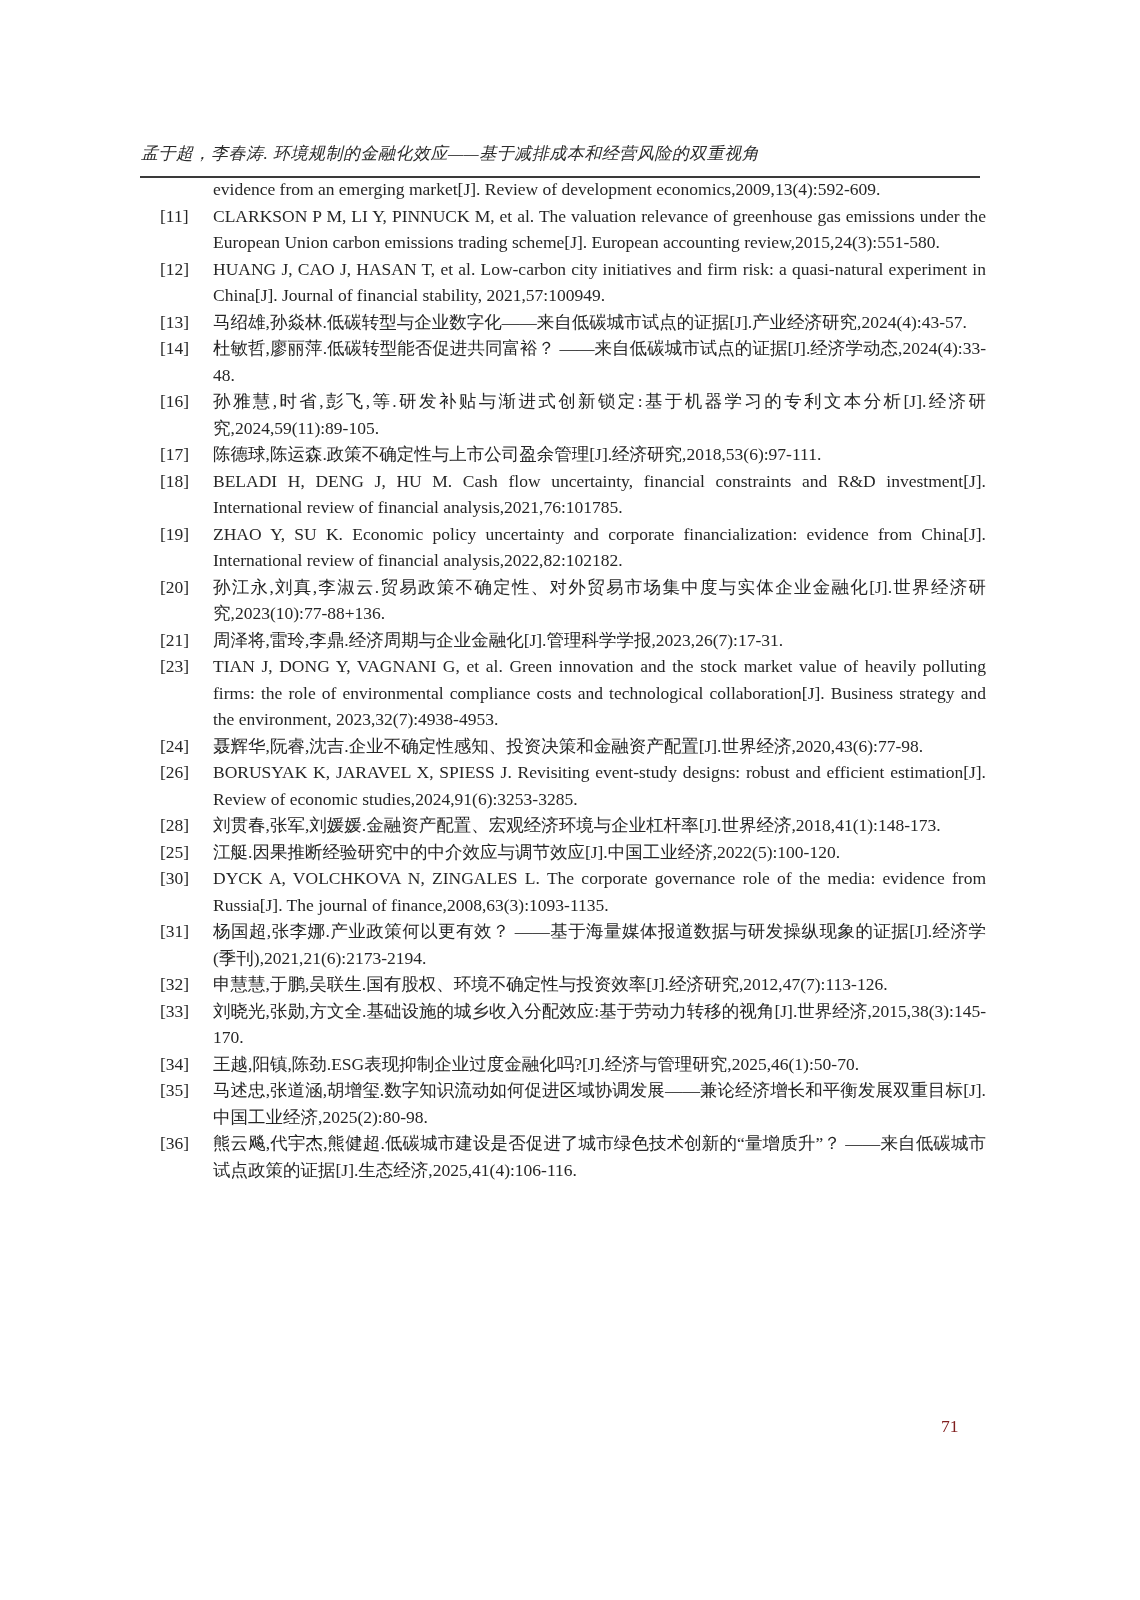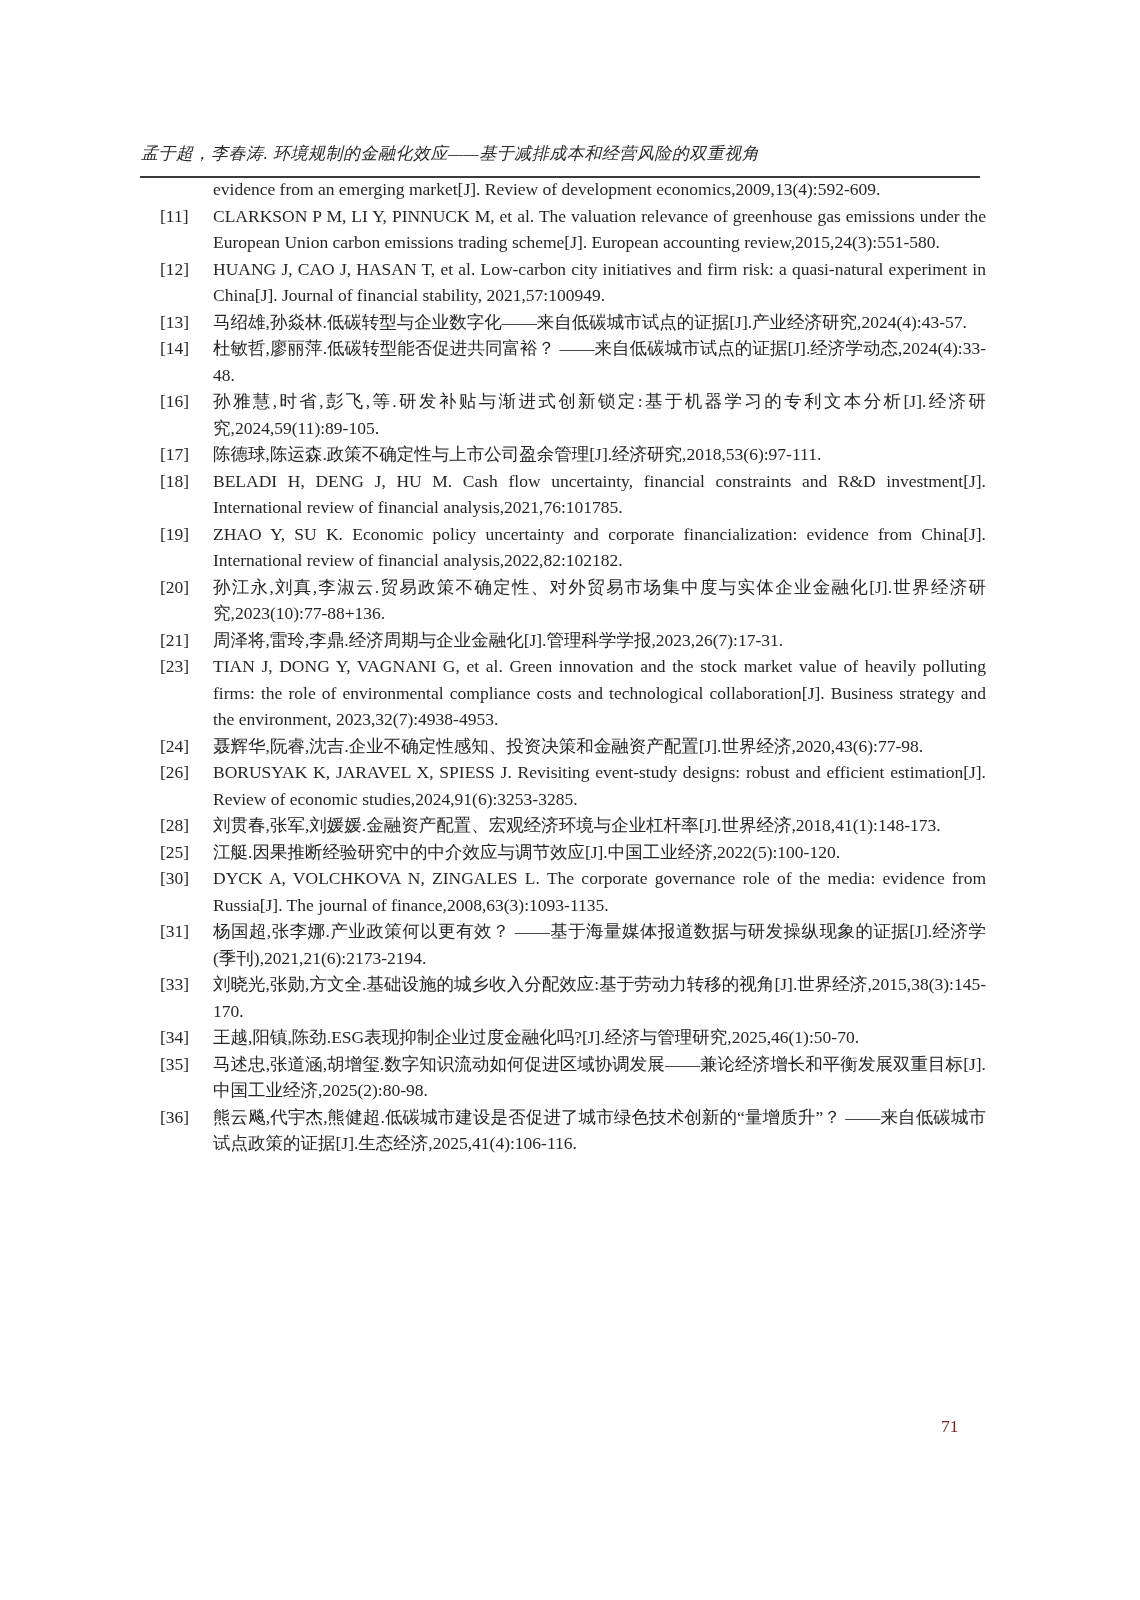--- a/index.html
+++ b/index.html
@@ -140,20 +140,24 @@
       </div>
       <div class="ref-row">
         <span class="ref-num">[30]</span>
         <span class="ref-text">DYCK A, VOLCHKOVA N, ZINGALES L. The corporate governance role of the media: evidence from Russia[J]. The journal of finance,2008,63(3):1093-1135.</span>
       </div>
       <div class="ref-row">
         <span class="ref-num">[31]</span>
         <span class="ref-text">杨国超,张李娜.产业政策何以更有效？ ——基于海量媒体报道数据与研发操纵现象的证据[J].经济学(季刊),2021,21(6):2173-2194.</span>
       </div>
       <div class="ref-row">
+        <span class="ref-num">[32]</span>
+        <span class="ref-text">申慧慧,于鹏,吴联生.国有股权、环境不确定性与投资效率[J].经济研究,2012,47(7):113-126.</span>
+      </div>
+      <div class="ref-row">
         <span class="ref-num">[33]</span>
         <span class="ref-text">刘晓光,张勋,方文全.基础设施的城乡收入分配效应:基于劳动力转移的视角[J].世界经济,2015,38(3):145-170.</span>
       </div>
       <div class="ref-row">
         <span class="ref-num">[34]</span>
         <span class="ref-text">王越,阳镇,陈劲.ESG表现抑制企业过度金融化吗?[J].经济与管理研究,2025,46(1):50-70.</span>
       </div>
       <div class="ref-row">
         <span class="ref-num">[35]</span>
         <span class="ref-text">马述忠,张道涵,胡增玺.数字知识流动如何促进区域协调发展——兼论经济增长和平衡发展双重目标[J].中国工业经济,2025(2):80-98.</span>

